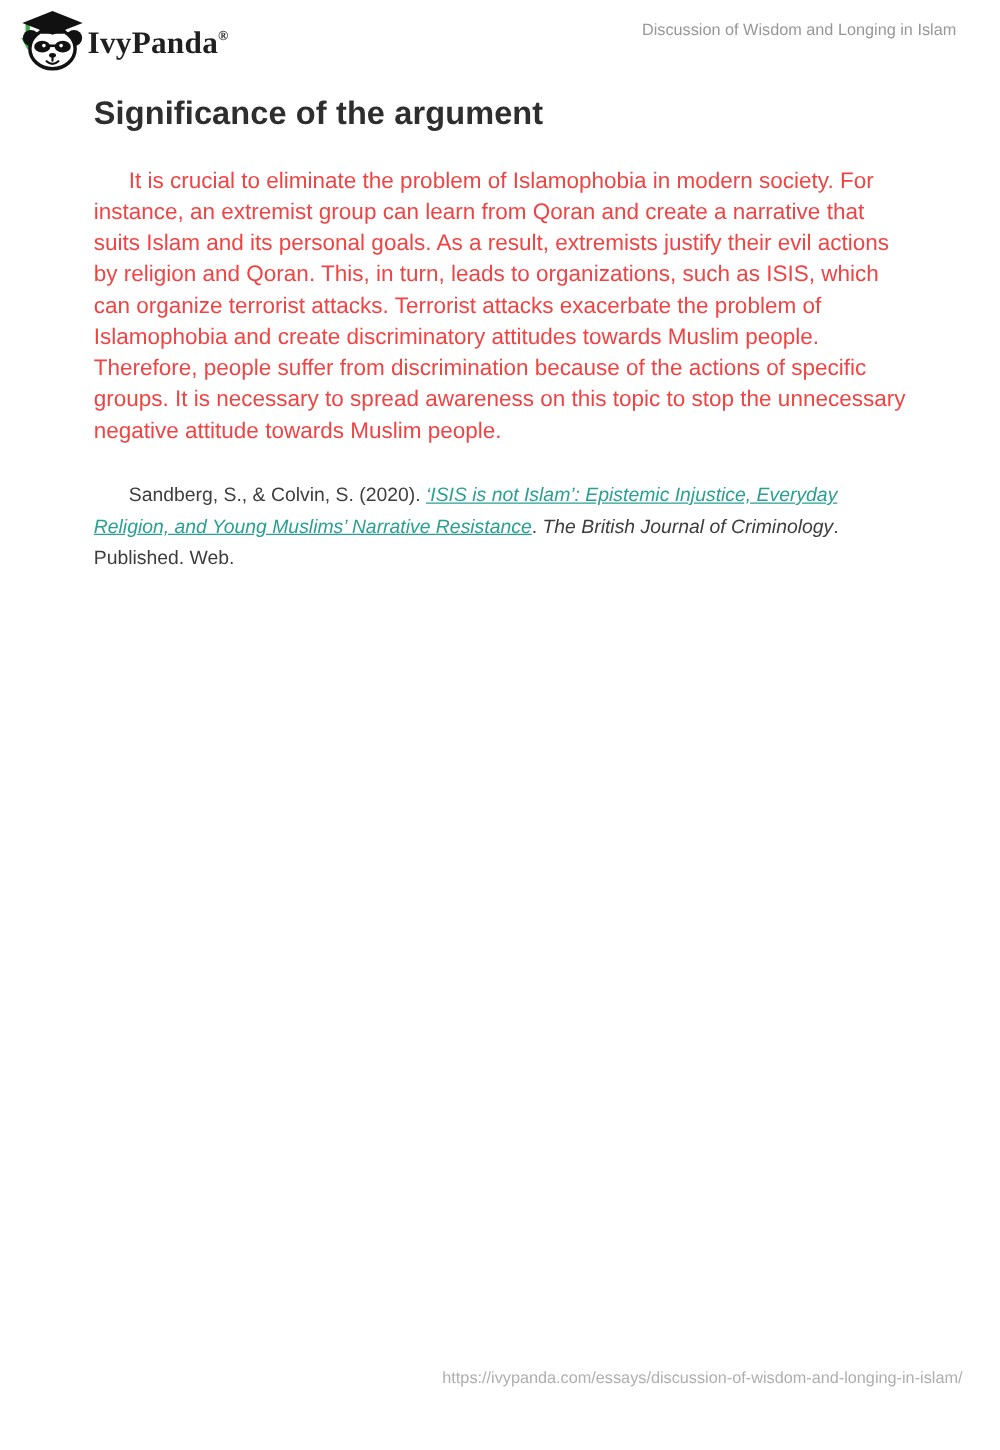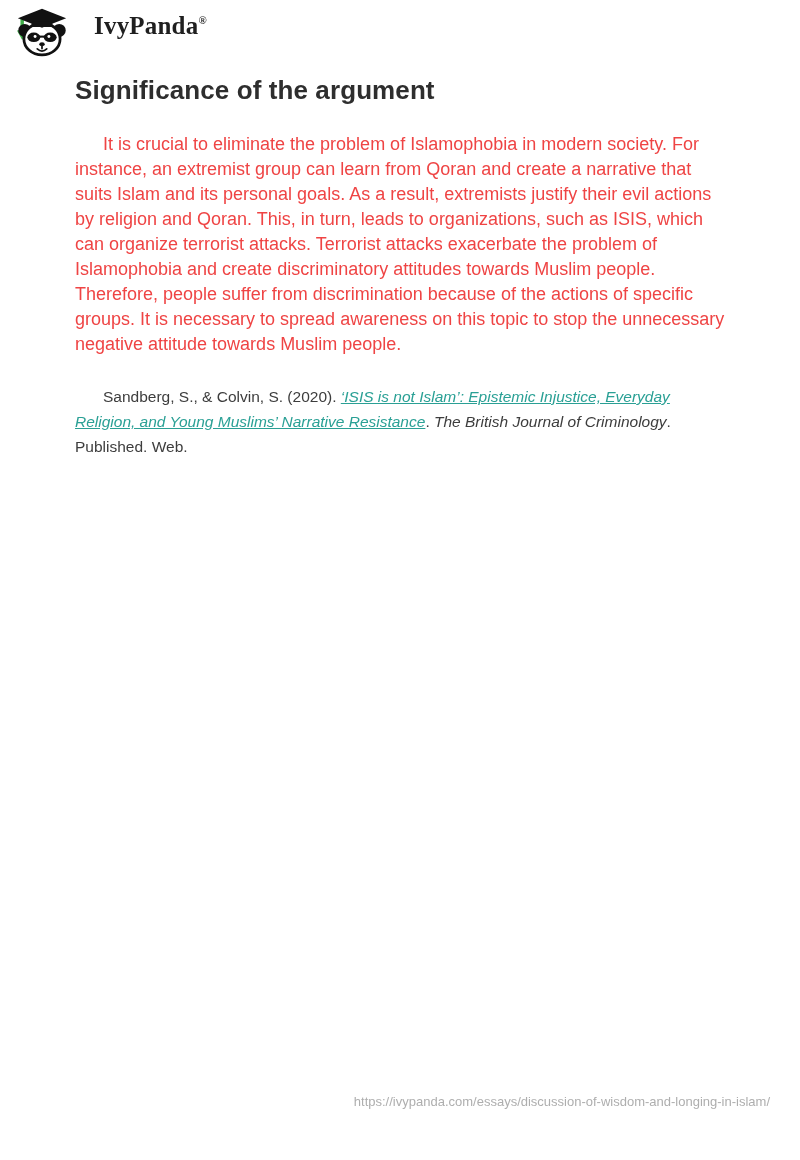--- a/index.html
+++ b/index.html
@@ -12,22 +12,22 @@
     overflow: hidden;
   }
   .page-header {
     display: flex;
     justify-content: space-between;
     align-items: flex-start;
     padding: 8px 35px 0 14px;
   }
   .brand {
     display: flex;
-    align-items: flex-start;
-    gap: 24px;
+    align-items: center;
+    gap: 0;
   }
   .brand-logo { width: 56px; height: 50px; display: block; }
   .brand-name {
     font-family: "Liberation Serif", serif;
     font-weight: bold;
     font-size: 25px;
     color: #1f1f1f;
     letter-spacing: 0.2px;
     margin-top: 4px;
   }
@@ -106,20 +106,21 @@
       <ellipse cx="41.5" cy="34" rx="7.5" ry="5.5" fill="#111"></ellipse>
       <rect x="28" y="32" width="8" height="2.4" fill="#111"></rect>
       <circle cx="24" cy="33" r="1.7" fill="#fff"></circle>
       <circle cx="40" cy="33" r="1.7" fill="#fff"></circle>
 
       <ellipse cx="32" cy="42" rx="3.2" ry="2.2" fill="#111"></ellipse>
       <path d="M32 44 L32 47 M26.5 47.5 Q32 52.5 37.5 47.5" fill="none" stroke="#111" stroke-width="2" stroke-linecap="round"></path>
     </svg>
     <div class="brand-name"><span>IvyPanda</span><sup>®</sup></div>
   </div>
+  <div class="doc-title">Discussion of Wisdom and Longing in Islam</div>
 </div>
 
 <div class="page-inner">
   <h1 class="sec-heading h-sig">Significance of the argument</h1>
 
   <p class="body-text">It is crucial to eliminate the problem of Islamophobia in modern society. For instance, an extremist group can learn from Qoran and create a narrative that suits Islam and its personal goals. As a result, extremists justify their evil actions by religion and Qoran. This, in turn, leads to organizations, such as ISIS, which can organize terrorist attacks. Terrorist attacks exacerbate the problem of Islamophobia and create discriminatory attitudes towards Muslim people. Therefore, people suffer from discrimination because of the actions of specific groups. It is necessary to spread awareness on this topic to stop the unnecessary negative attitude towards Muslim people.</p>
 
 
   <p class="citation"><span>Sandberg, S., &amp; Colvin, S. (2020). </span><a class="cite-link">‘ISIS is not Islam’: Epistemic Injustice, Everyday Religion, and Young Muslims’ Narrative Resistance</a><span>. </span><span class="cite-journal">The British Journal of Criminology</span><span>. Published. Web.</span></p>
 </div>

